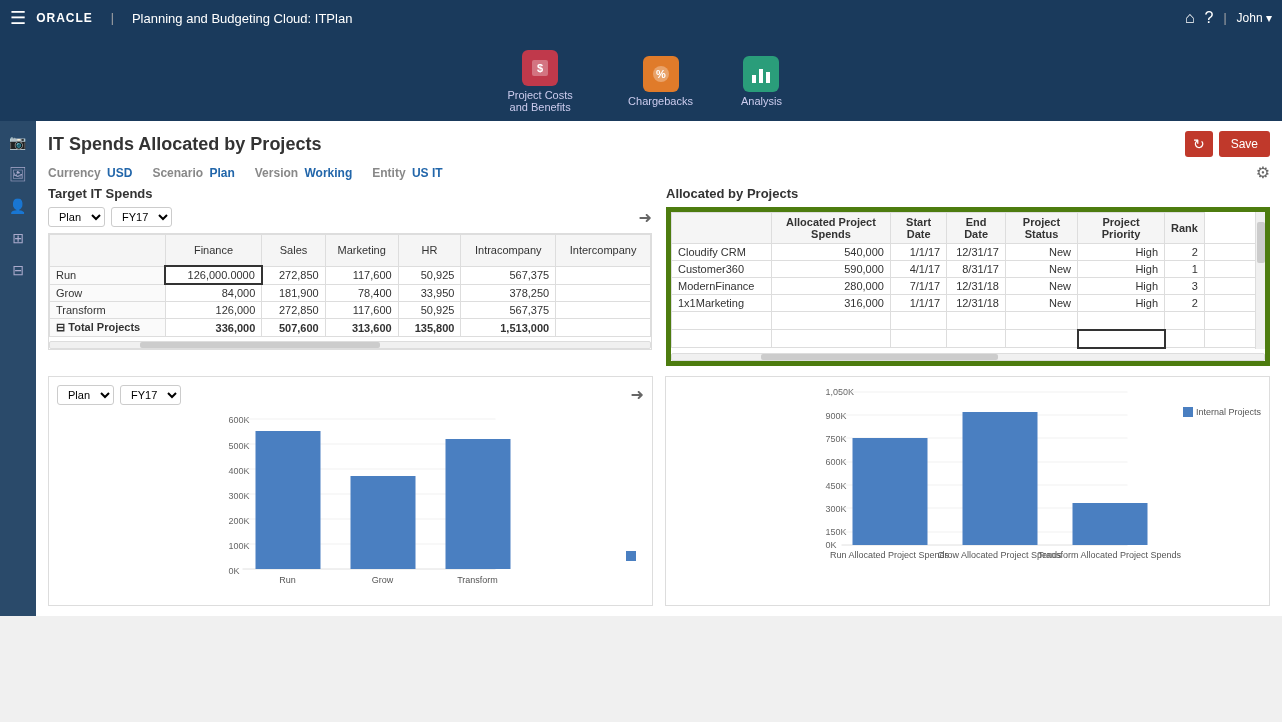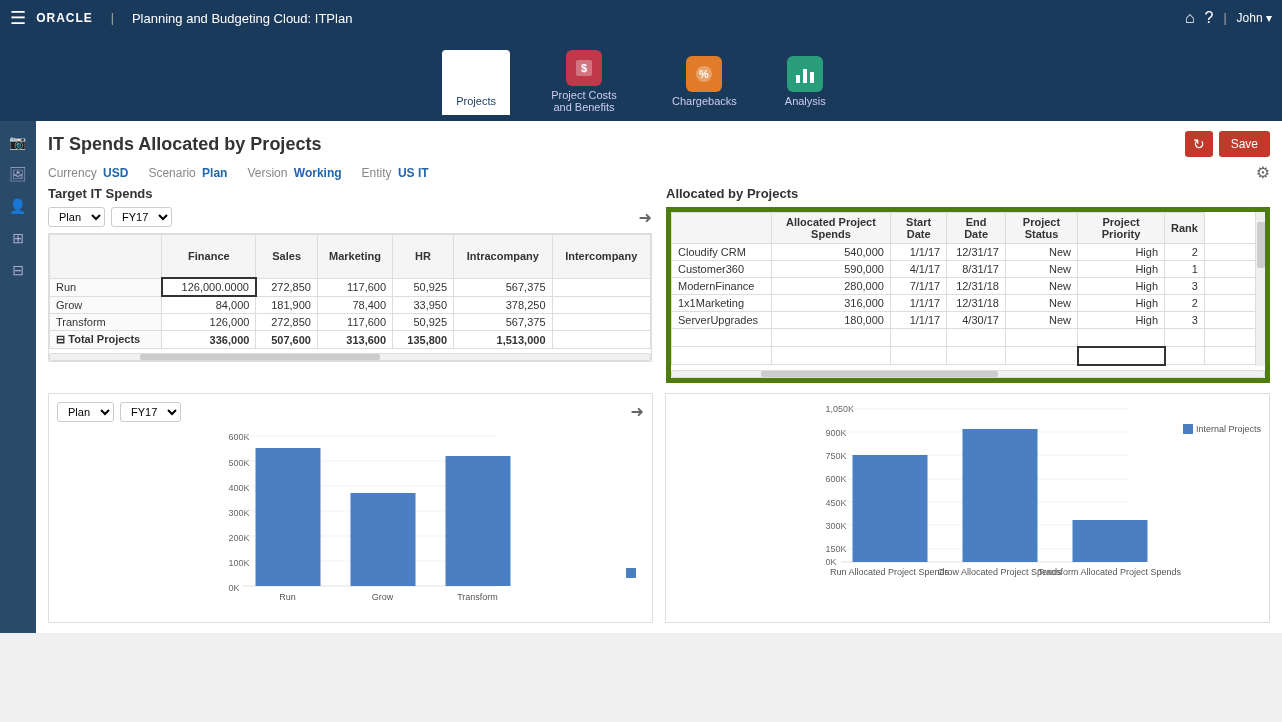--- a/index.html
+++ b/index.html
@@ -86,21 +86,21 @@
     }
     .btn-save {
       background: #c0392b;
       color: white;
       border: none;
       border-radius: 3px;
       padding: 5px 12px;
       cursor: pointer;
       font-size: 12px;
     }
-    .meta-item label { color: #888; margin-right: 3px; }
+    .meta-item label { color: #888; margin-right: 3px; font-weight: bold; }
     .meta-item span { color: #2266aa; font-weight: bold; }
 
     
     .panels {
       display: flex;
       gap: 14px;
       margin-bottom: 10px;
     }
     .panel-left { flex: 1; min-width: 0; }
     .panel-right { flex: 1; min-width: 0; }
@@ -135,23 +135,23 @@
       overflow: hidden;
       font-size: 11px;
     }
     .data-grid table {
       width: 100%;
       border-collapse: collapse;
     }
     .data-grid th {
       background: #f5f5f5;
       border: 1px solid #ddd;
-      padding: 15px 6px;
+      padding: 9px 6px;
       text-align: center;
-      font-weight: bold;
+      font-weight: normal;
       color: #333;
       white-space: nowrap;
     }
     .data-grid td {
       border: 1px solid #ddd;
       padding: 2px 6px;
       text-align: right;
       color: #333;
     }
     .data-grid td.row-label {
@@ -300,31 +300,20 @@
     <span class="icon-btn">⌂</span>
     <span class="icon-btn">?</span>
     <span class="sep">|</span>
     <span class="user-btn">
       <span>John</span> ▾
     </span>
   </div>
 </div>
 
 <div class="nav-tabs-area">
-  <div class="nav-tab active">
-    <div class="nav-tab-icon icon-projects">
-      <svg width="22" height="22" viewBox="0 0 22 22" fill="none">
-          <rect x="3" y="3" width="16" height="16" rx="2" fill="white" fill-opacity="0.3"></rect>
-          <rect x="5" y="7" width="12" height="2" fill="white"></rect>
-          <rect x="5" y="11" width="12" height="2" fill="white"></rect>
-          <rect x="5" y="15" width="7" height="2" fill="white"></rect>
-        </svg>
-    </div>
-    <span class="nav-tab-label">Projects</span>
-  </div>
   <div class="nav-tab">
     <div class="nav-tab-icon icon-costs">
       <svg width="22" height="22" viewBox="0 0 22 22" fill="none">
           <rect x="3" y="3" width="16" height="16" rx="2" fill="white" fill-opacity="0.3"></rect>
           <text x="11" y="15" text-anchor="middle" fill="white" font-size="11" font-weight="bold">$</text>
         </svg>
     </div>
     <span class="nav-tab-label" style="max-width:80px;">Project Costs and Benefits</span>
   </div>
   <div class="nav-tab">
@@ -518,30 +507,20 @@
                     <td class="proj-name">1x1Marketing</td>
                     <td class="num">316,000</td>
                     <td class="num">1/1/17</td>
                     <td class="num">12/31/18</td>
                     <td class="num">New</td>
                     <td class="num">High</td>
                     <td class="num">2</td>
                     <td style="min-width: 60px;"></td>
                   </tr>
                   <tr>
-                    <td class="proj-name">ServerUpgrades</td>
-                    <td class="num">180,000</td>
-                    <td class="num">1/1/17</td>
-                    <td class="num">4/30/17</td>
-                    <td class="num">New</td>
-                    <td class="num">High</td>
-                    <td class="num">3</td>
-                    <td style="min-width: 60px;"></td>
-                  </tr>
-                  <tr>
                     <td style="height: 18px;"></td>
                     <td style="height: 18px;"></td>
                     <td style="height: 18px;"></td>
                     <td style="height: 18px;"></td>
                     <td style="height: 18px;"></td>
                     <td style="height: 18px;"></td>
                     <td style="height: 18px;"></td>
                     <td style="height: 18px;"></td>
                   </tr>
                   <tr>

